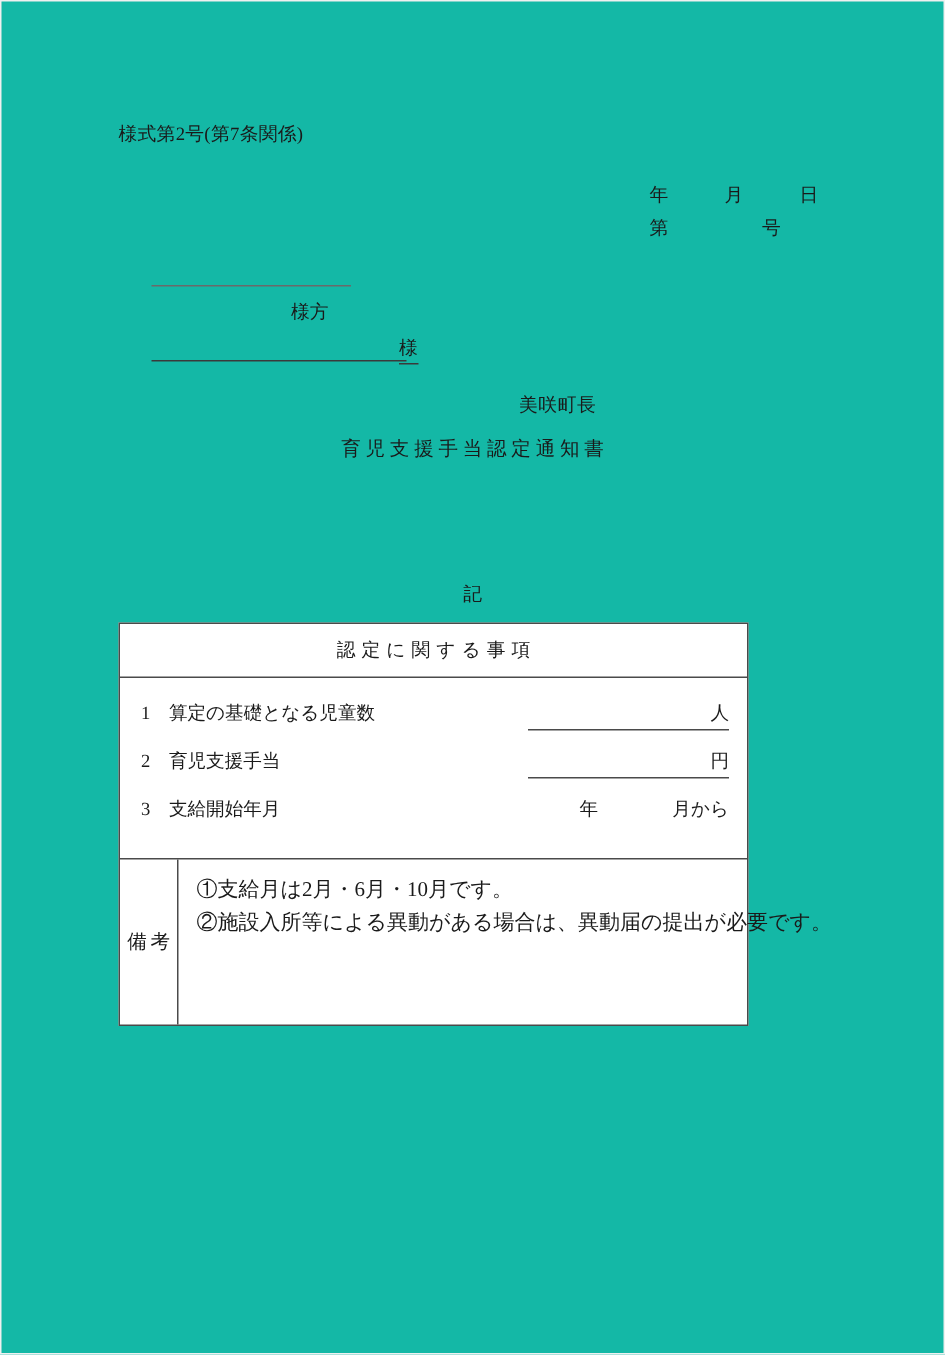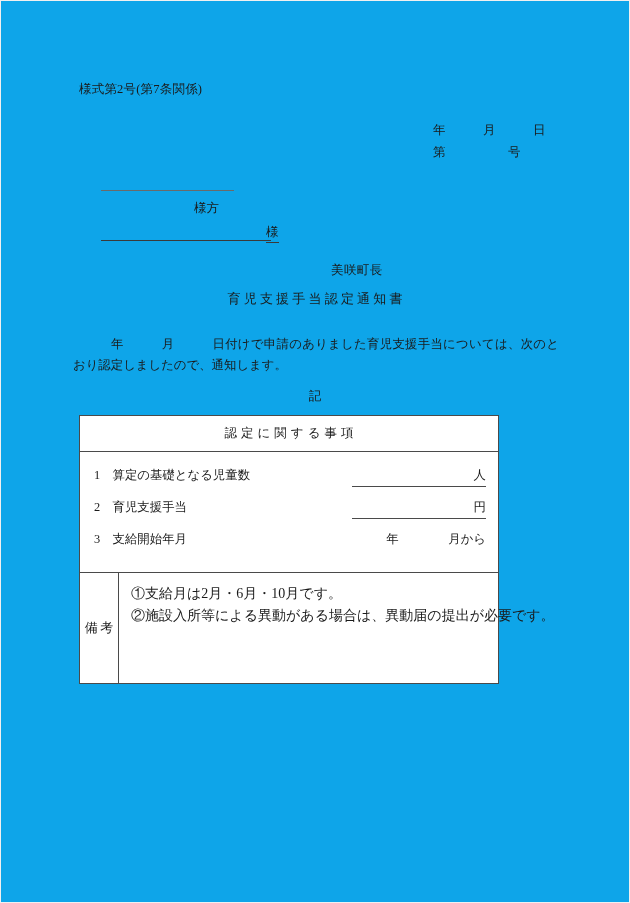--- a/index.html
+++ b/index.html
@@ -11,21 +11,21 @@
     width: 630px;
     height: 903px;
     position: relative;
     font-family: "Liberation Serif", "DejaVu Serif", serif;
     color: #1a1a1a;
     overflow: hidden;
   }
   .page {
     position: absolute;
     inset: 0;
-    background: #0ea5e9;
+    background: #14b8a6;
     border: 1px solid #f0f0f0;
     box-sizing: border-box;
     padding-left: 27px;
   }
 
   
   .abs { position: absolute; white-space: nowrap; }
 
   
   .form-no {
@@ -67,21 +67,21 @@
   .sama {
     left: 265px;
     top: 223px;
     font-size: 12.5px;
     border-bottom: 1px solid #3a3a3a;
     padding-bottom: 1px;
   }
 
   
   .issuer {
-    left: 330px;
+    left: 345px;
     top: 261px;
     font-size: 12.5px;
     letter-spacing: 0.4px;
   }
 
   
   .doc-title {
     left: 0;
     right: 0;
     top: 289px;
@@ -203,21 +203,20 @@
 
   <div class="abs addr-line1"></div>
   <div class="abs samekata">様方</div>
   <div class="abs addr-line2"></div>
   <div class="abs sama">様</div>
 
   <div class="abs issuer">美咲町長</div>
 
   <div class="abs doc-title">育児支援手当認定通知書</div>
 
-  <div class="body-para">　　　年　　　月　　　日付けで申請のありました育児支援手当については、次のとおり認定しましたので、通知します。</div>
 
   <div class="abs ki-mark">記</div>
 
   <div class="tbl">
 
     <div class="tbl-head">認定に関する事項</div>
 
     <div class="tbl-items">
 
       <div class="item-row">

